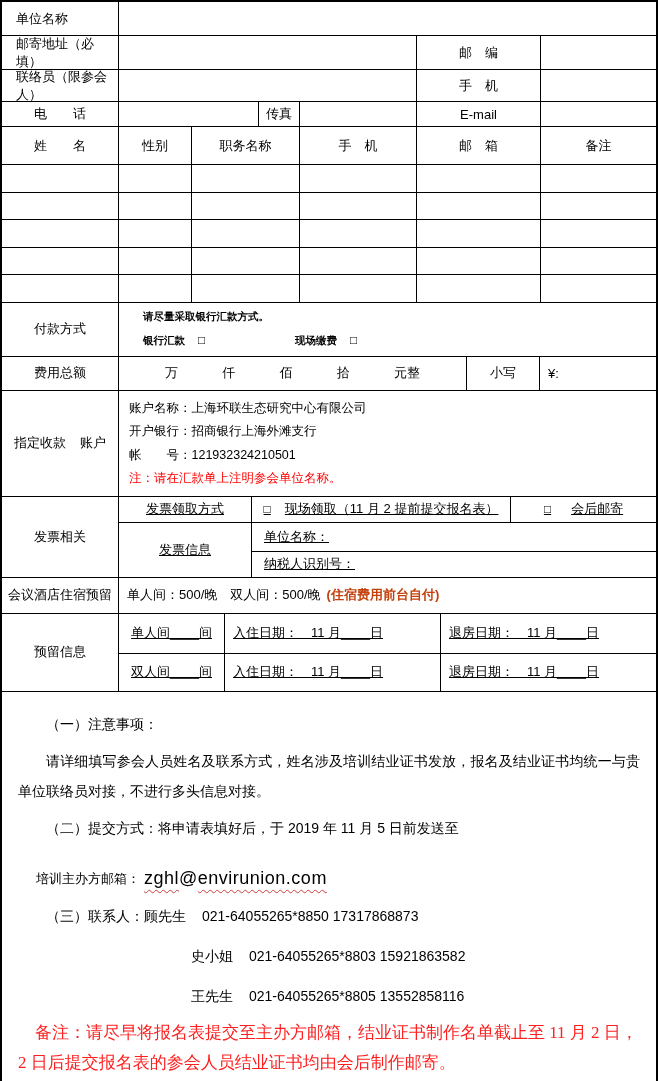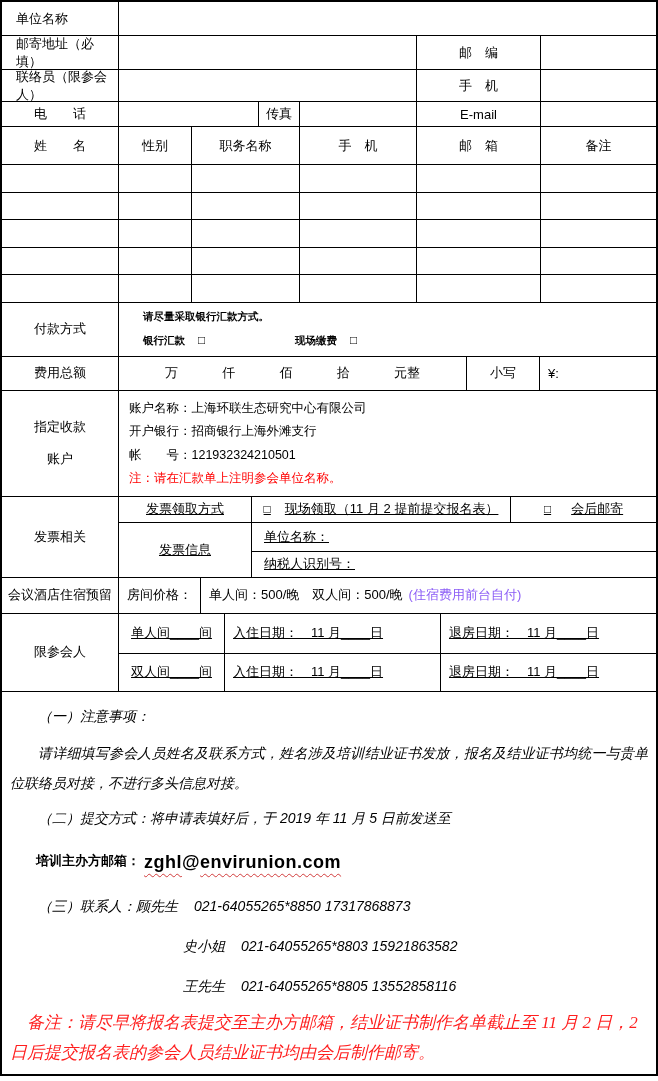--- a/index.html
+++ b/index.html
@@ -31,31 +31,31 @@
   .h28{height:28px;} .h36{height:36px;} .h78{height:78px;}
   .subcol{display:flex;flex-direction:column;flex:1 1 auto;text-decoration:underline;}
   .subrow{display:flex;box-sizing:border-box;}
   .bline{border-bottom:1px solid #000;}
   .pay-content{flex:1 1 auto;display:flex;flex-direction:column;justify-content:center;padding-left:24px;gap:9px;}
   .pay-note{font-size:10.5px;font-weight:700;}
   .pay-opts{font-size:10.5px;font-weight:700;display:flex;}
   .pay-opt1{width:152px;flex:none;}
   .chk{display:inline-block;margin-left:10px;font-weight:400;font-size:12px;}
   .amount-units{display:flex;justify-content:space-between;padding:0 46px;flex:1 1 auto;box-sizing:border-box;font-size:13px;}
-  .acct-label{flex-direction:column;gap:14px;}
+  .acct-label{flex-direction:row;gap:14px;}
   .acct-content{flex:1 1 auto;display:flex;flex-direction:column;justify-content:space-around;padding:6px 0 6px 10px;font-size:12.5px;}
   .red{color:#ff0000;}
-  .boldred{color:#8b5cf6;font-weight:400;}
+  .boldred{color:#c2410c;font-weight:700;}
   .notes{padding:10px 8px 0 8px;font-size:14px;}
-  .notes p{margin:0;font-style:italic;}
+  .notes p{margin:8px;}
   .indent2{text-indent:2em;}
   .n-title{line-height:28px;}
   .n-body{margin-top:8px !important;line-height:30px;text-align:justify;}
   .n-p2{margin-top:6px !important;line-height:28px;}
-  .email-line{margin-top:20px;display:flex;align-items:flex-start;height:34px;padding-left:26px;font-weight:bold;}
+  .email-line{margin-top:20px;display:flex;align-items:center;height:34px;padding-left:26px;}
   .email-label{font-size:13px;flex:none;}
   .email-big{font-size:18px;letter-spacing:0.5px;margin-left:4px;white-space:nowrap;}
   .wavy{text-decoration:underline;text-decoration-style:wavy;text-decoration-color:#d23c3c;text-decoration-thickness:1px;text-underline-offset:5px;}
   .n-p3{margin-top:6px !important;line-height:28px;text-indent:2em;}
   .contact-line{margin-top:12px !important;line-height:28px;padding-left:173px;}
   .contact-phone{margin-left:16px;}
   .footer-red{margin-top:8px !important;line-height:30px;font-family:"Liberation Serif","DejaVu Serif",serif;font-size:17px;color:#ff1f1f;text-indent:1em;padding-bottom:6px;}
   .fieldcell{cursor:text;}
   .fill-blank{font-size:13px;}
 </style>
@@ -214,30 +214,29 @@
                 <span>纳税人识别号：</span>
               </div>
           </div>
         </div>
       </div>
     </div>
 
 
     <div class="r h36">
       <div class="c w117" style="padding:0 2px;">会议酒店住宿预留</div>
-      <div class="c w82">房间价格：</div>
       <div class="c grow padl8">
         <span>单人间：500/晚　双人间：500/晚</span>
         <span style="width:6px;"></span>
         <span class="boldred">(住宿费用前台自付)</span>
       </div>
     </div>
 
     <div class="r h78">
-      <div class="c w117">限参会人</div>
+      <div class="c w117">预留信息</div>
       <div class="subcol">
         <div class="subrow bline" style="height:40px;">
           <div class="c w106 fill-blank fieldcell" style="height:100%;">单人间____间</div>
           <div class="c w216 padl8 fieldcell" style="height:100%;">入住日期：　11 月____日</div>
           <div class="c grow padl8 fieldcell" style="height:100%;">退房日期：　11 月____日</div>
         </div>
         <div class="subrow" style="height:37px;">
           <div class="c w106 fill-blank fieldcell" style="height:100%;">双人间____间</div>
           <div class="c w216 padl8 fieldcell" style="height:100%;">入住日期：　11 月____日</div>
           <div class="c grow padl8 fieldcell" style="height:100%;">退房日期：　11 月____日</div>

